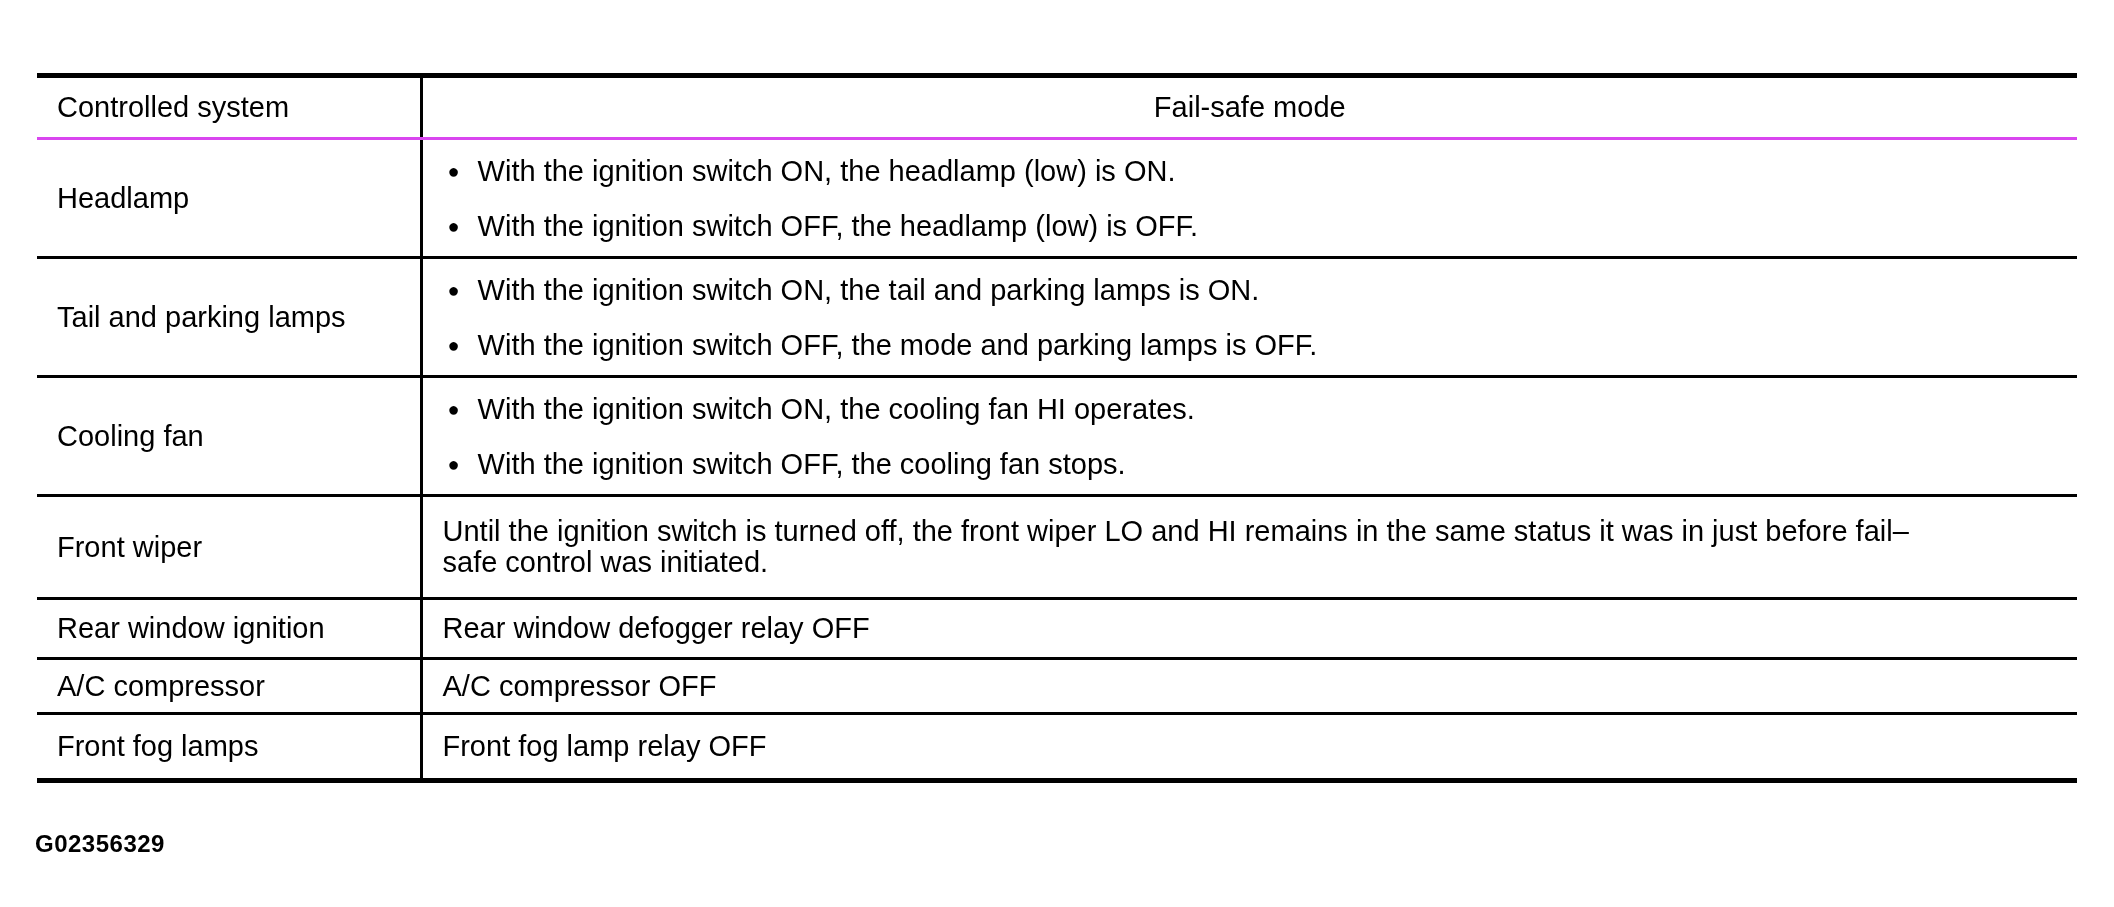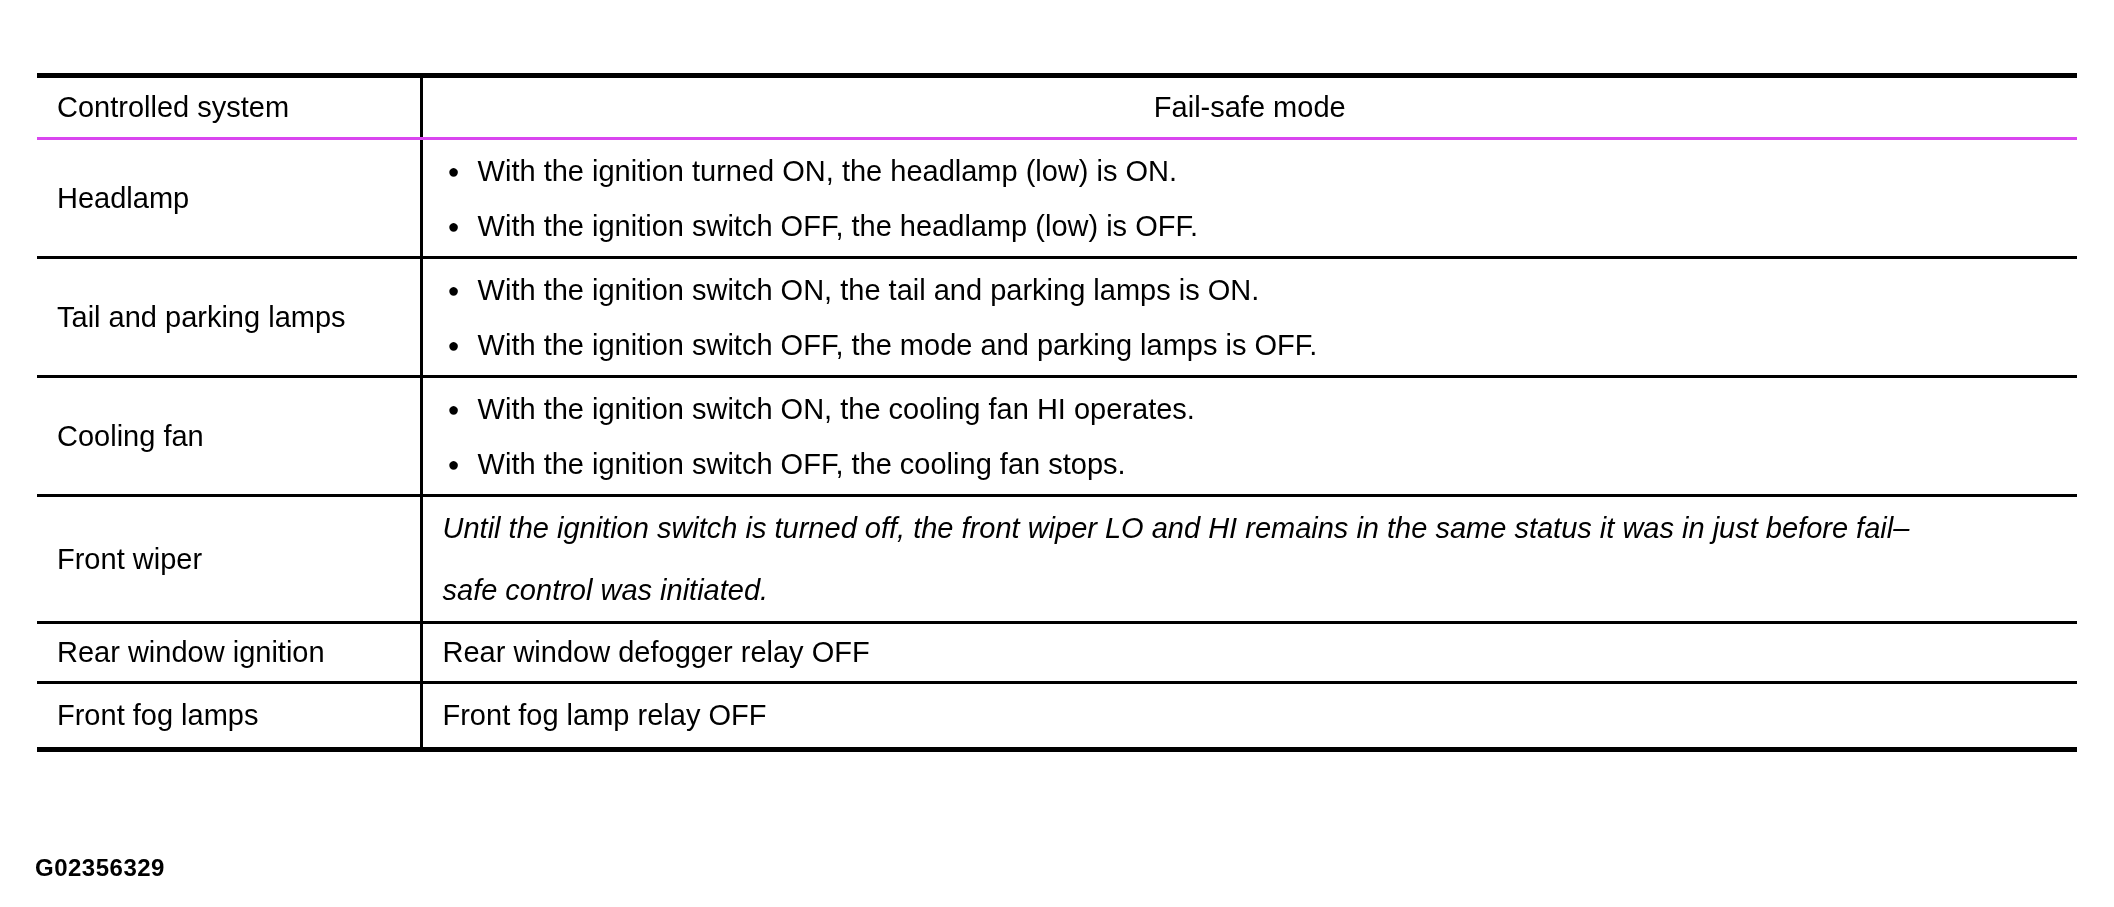--- a/index.html
+++ b/index.html
@@ -59,28 +59,27 @@
     line-height: 34px;
     padding-left: 5px;
   }
   .bullet-line + .bullet-line { margin-top: 21px; }
   .dot {
     font-size: 20px;
     line-height: 34px;
     flex: 0 0 auto;
   }
   .para {
-    line-height: 62px;
+    line-height: 31px;
     max-width: 1520px;
-    font-style: italic;
   }
   .figure-id {
     position: absolute;
     left: 35px;
-    top: 854px;
+    top: 830px;
     font-size: 24px;
     font-weight: 700;
     letter-spacing: 0.5px;
   }
 </style>
 </head>
 <body>
 
 <table class="fs-table">
   <colgroup>
@@ -92,21 +91,21 @@
       <th class="col1">Controlled system</th>
       <th class="col2h">Fail-safe mode</th>
     </tr>
   </thead>
   <tbody>
     <tr class="r-tall">
       <td class="sys">Headlamp</td>
       <td class="mode">
         <div class="bullet-line">
           <span class="dot">●</span>
-          <span>With the ignition turned ON, the headlamp (low) is ON.</span>
+          <span>With the ignition switch ON, the headlamp (low) is ON.</span>
         </div>
         <div class="bullet-line">
           <span class="dot">●</span>
           <span>With the ignition switch OFF, the headlamp (low) is OFF.</span>
         </div>
       </td>
     </tr>
     <tr class="r-tall">
       <td class="sys">Tail and parking lamps</td>
       <td class="mode">
@@ -138,20 +137,26 @@
       <td class="mode">
         <div class="para">Until the ignition switch is turned off, the front wiper LO and HI remains in the same status it was in just before fail–safe control was initiated.</div>
       </td>
     </tr>
     <tr class="r-s1">
       <td class="sys">Rear window ignition</td>
       <td class="mode">
         <div>Rear window defogger relay OFF</div>
       </td>
     </tr>
+    <tr class="r-s2">
+      <td class="sys">A/C compressor</td>
+      <td class="mode">
+        <div>A/C compressor OFF</div>
+      </td>
+    </tr>
     <tr class="r-s3">
       <td class="sys">Front fog lamps</td>
       <td class="mode">
         <div>Front fog lamp relay OFF</div>
       </td>
     </tr>
   </tbody>
 </table>
 
 <div class="figure-id">G02356329</div>

